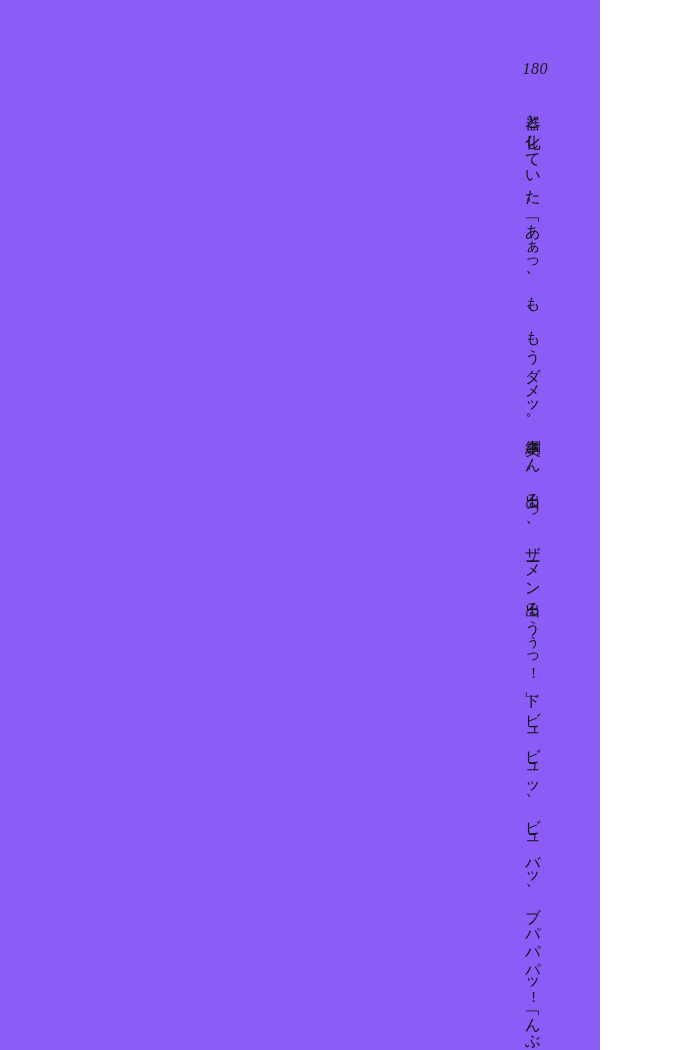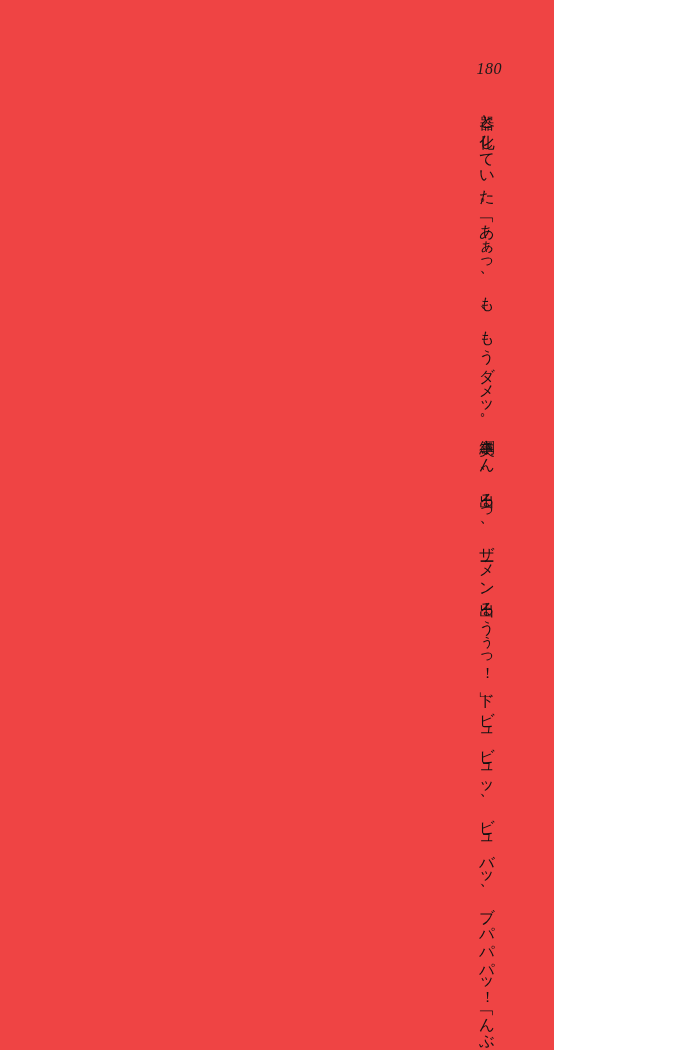--- a/index.html
+++ b/index.html
@@ -9,23 +9,23 @@
   }
   body {
     width: 695px;
     height: 1050px;
     overflow: hidden;
     font-family: "Liberation Serif", "DejaVu Serif", serif;
     color: #111111;
   }
   .page {
     position: relative;
-    width: 554px;
+    width: 600px;
     height: 1050px;
-    background: #ef4444;
+    background: #8b5cf6;
   }
   .page-number {
     position: absolute;
     top: 60px;
     right: 52px;
     font-size: 16px;
     font-style: italic;
     font-family: "Liberation Serif", "DejaVu Serif", serif;
     color: #1a1a1a;
     letter-spacing: 0.5px;

